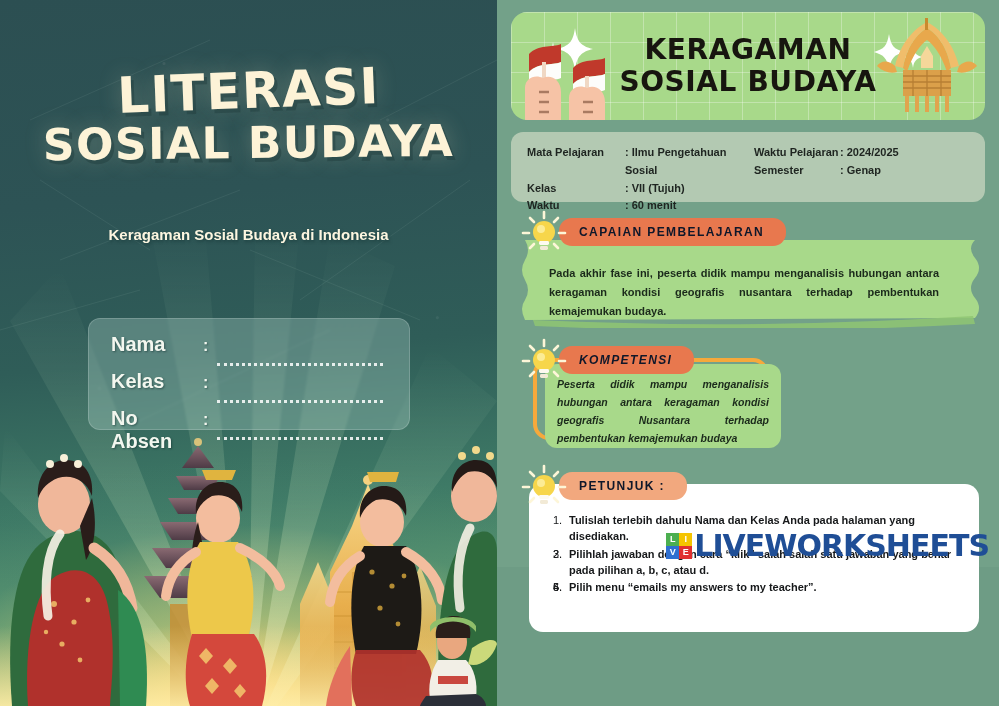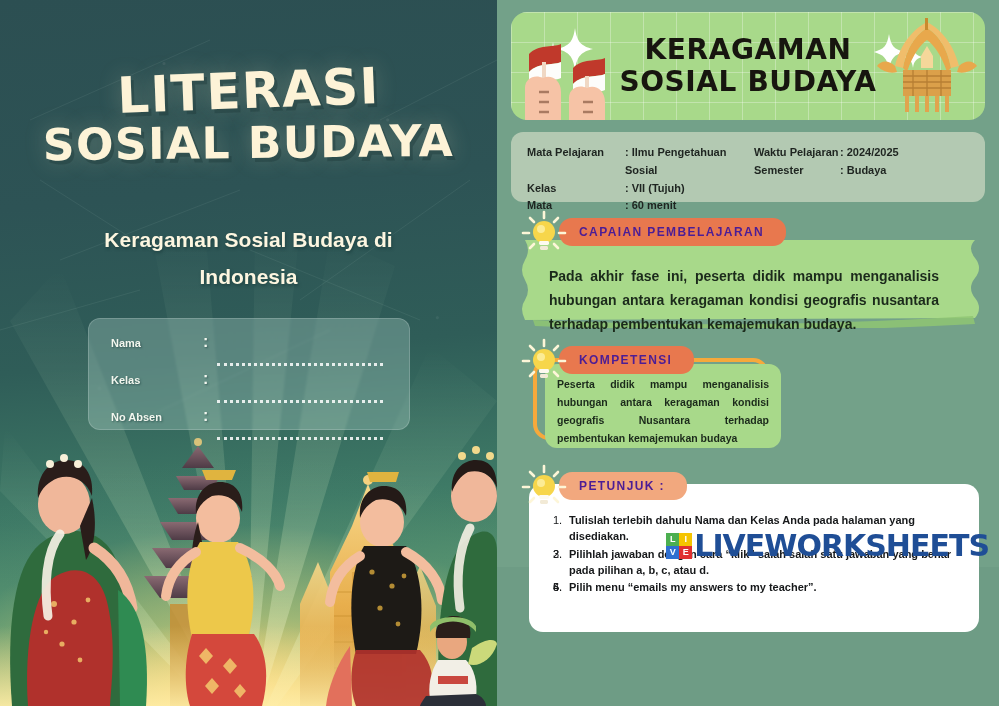--- a/index.html
+++ b/index.html
@@ -51,38 +51,38 @@
     text-shadow: 3px 4px 0 rgba(30,60,60,.45), 0 0 22px rgba(255,245,200,.25);
     z-index: 6;
   }
   .cover-title .l1 { display:block; font-size: 50px; transform: rotate(-2.2deg); }
   .cover-title .l2 { display:block; font-size: 44px; margin-top: 4px; transform: rotate(-0.6deg); }
 
   .cover-subtitle {
     position: absolute; top: 222px; left: 70px; right: 70px;
     text-align: center;
     color: #fdf6e0;
-    font-size: 21px; font-weight: bold; line-height: 1.75;
+    font-size: 15px; font-weight: bold; line-height: 1.75;
     text-shadow: 1px 2px 3px rgba(20,50,50,.5);
     z-index: 6;
   }
 
   .id-card {
     position: absolute; left: 88px; top: 318px;
     width: 322px; height: 112px;
     border-radius: 12px;
     background: rgba(190,225,215,.30);
     border: 1px solid rgba(255,255,255,.18);
     backdrop-filter: blur(1px);
     z-index: 7;
     padding: 14px 0 0 22px;
   }
   .id-row { display: flex; align-items: baseline; height: 37px; }
   .id-label {
-    color: #f3f7ef; font-size: 11px; font-weight: bold;
+    color: #f3f7ef; font-size: 20px; font-weight: bold;
     text-shadow: 1px 1px 2px rgba(20,50,50,.55);
     width: 92px; flex: none;
   }
   .id-colon {
     color: #f3f7ef; font-size: 16px; font-weight: bold; width: 14px; flex: none;
     text-shadow: 1px 1px 2px rgba(20,50,50,.55);
   }
   .id-dots {
     flex: 1; margin-right: 26px; align-self: flex-end; margin-bottom: 4px;
     border-bottom: 3px dotted rgba(255,255,255,.85);
@@ -144,47 +144,47 @@
   .info-key { width: 98px; flex: none; }
   .info-col.right .info-key { width: 86px; }
   .info-val { flex: 1; }
 
   
   .section { position: relative; margin-top: 16px; }
   .bulb { position: absolute; left: 10px; top: -8px; width: 46px; height: 46px; z-index: 6; }
   .pill {
     position: absolute; left: 48px; top: 0;
     z-index: 5;
-    color: #4c1d95;
+    color: #0f172a;
     font-weight: bold;
     font-size: 12px;
     letter-spacing: 1.4px;
     padding: 7px 22px 7px 20px;
     border-radius: 13px;
   }
   .pill.cp  { background: #e8784e; }
   .pill.kp  { background: #e8784e; }
   .pill.pt  { background: #f2a87e; }
 
   
   .cp-wrap { position: relative; height: 112px; }
   .cp-body {
     position: absolute; left: 8px; top: 14px; right: 6px; height: 96px;
     z-index: 2;
   }
   .cp-text {
     position: absolute; left: 38px; top: 46px; right: 46px;
     z-index: 4;
-    font-size: 14px; font-weight: bold; color: #1b2a1b;
+    font-size: 11px; font-weight: bold; color: #1b2a1b;
     line-height: 1.72;
     text-align: justify;
   }
 
   
-  .kp-wrap { position: relative; height: 110px; }
+  .kp-wrap { position: relative; height: 110px; font-style: italic; }
   .kp-outline {
     position: absolute; left: 22px; top: 12px;
     width: 236px; height: 82px;
     border: 4px solid #f6a93b;
     border-radius: 16px;
     z-index: 2;
   }
   .kp-body {
     position: absolute; left: 34px; top: 18px;
     width: 236px; height: 84px;
@@ -522,32 +522,32 @@
       <div class="info-col">
         <div class="info-row">
           <span class="info-key">Mata Pelajaran</span>
           <span class="info-val">: Ilmu Pengetahuan Sosial</span>
         </div>
         <div class="info-row">
           <span class="info-key">Kelas</span>
           <span class="info-val">: VII (Tujuh)</span>
         </div>
         <div class="info-row">
-          <span class="info-key">Mata</span>
+          <span class="info-key">Waktu</span>
           <span class="info-val">: 60 menit</span>
         </div>
       </div>
       <div class="info-col right">
         <div class="info-row">
           <span class="info-key">Waktu Pelajaran</span>
           <span class="info-val">: 2024/2025</span>
         </div>
         <div class="info-row">
           <span class="info-key">Semester</span>
-          <span class="info-val">: Budaya</span>
+          <span class="info-val">: Genap</span>
         </div>
       </div>
     </div>
 
     <div class="section cp-wrap">
       <svg class="bulb" viewBox="0 0 46 46">
         <g stroke="#fdf6d8" stroke-width="2.6" stroke-linecap="round">
           <path d="M23 2 v6"></path>
             <path d="M9 8 l4 4"></path>
             <path d="M37 8 l-4 4"></path>

